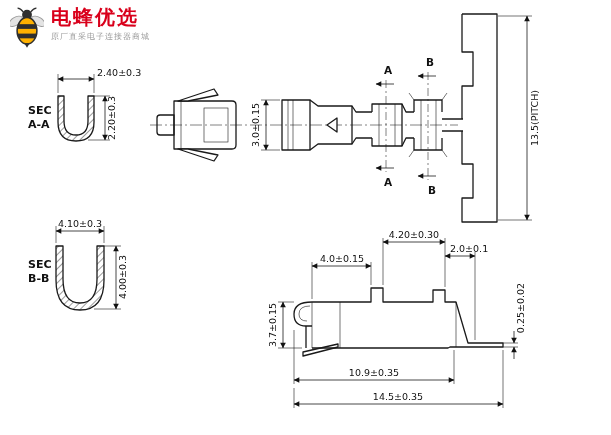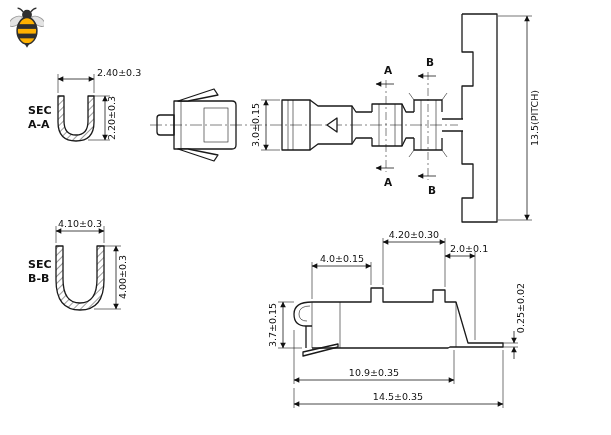--- a/index.html
+++ b/index.html
@@ -38,20 +38,22 @@
       <path d="M14,6 Q11,2 8,2 M22,6 Q25,2 28,2" fill="none" stroke="#2f2f2f" stroke-width="1.4"></path>
       <circle cx="18" cy="9" r="5.2" fill="#2f2f2f"></circle>
       <ellipse cx="18" cy="26" rx="10.5" ry="14" fill="#ffb100" stroke="#2f2f2f" stroke-width="1.6"></ellipse>
       <g clip-path="url(#beebody)">
         <rect x="6" y="19" width="24" height="5" fill="#2f2f2f"></rect>
         <rect x="6" y="29" width="24" height="5" fill="#2f2f2f"></rect>
       </g>
       <path d="M15,39 L18,44 L21,39 Z" fill="#2f2f2f"></path>
     </svg>
     <div class="logo-text">
+      <div class="brand">电蜂优选</div>
+      <div class="tagline">原厂直采电子连接器商城</div>
     </div>
   </div>
 
   <svg width="611" height="435" viewBox="0 0 611 435" style="position:absolute;left:0;top:0;">
     <defs>
       <marker id="arr" viewBox="0 0 10 10" refX="9.5" refY="5" markerWidth="9" markerHeight="7" orient="auto-start-reverse">
           <path d="M0,0 L10,5 L0,10 Z" fill="#111"></path>
         </marker>
       <pattern id="hatch" width="5" height="5" patternUnits="userSpaceOnUse" patternTransform="rotate(45)">
         <rect width="5" height="5" fill="#fff"></rect>

